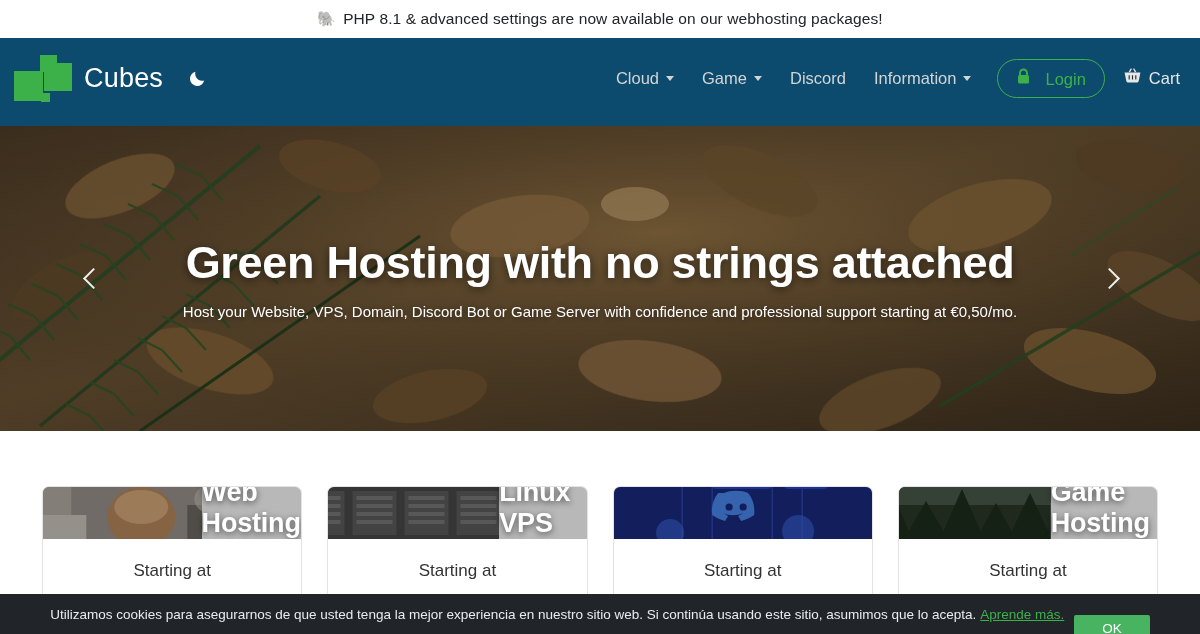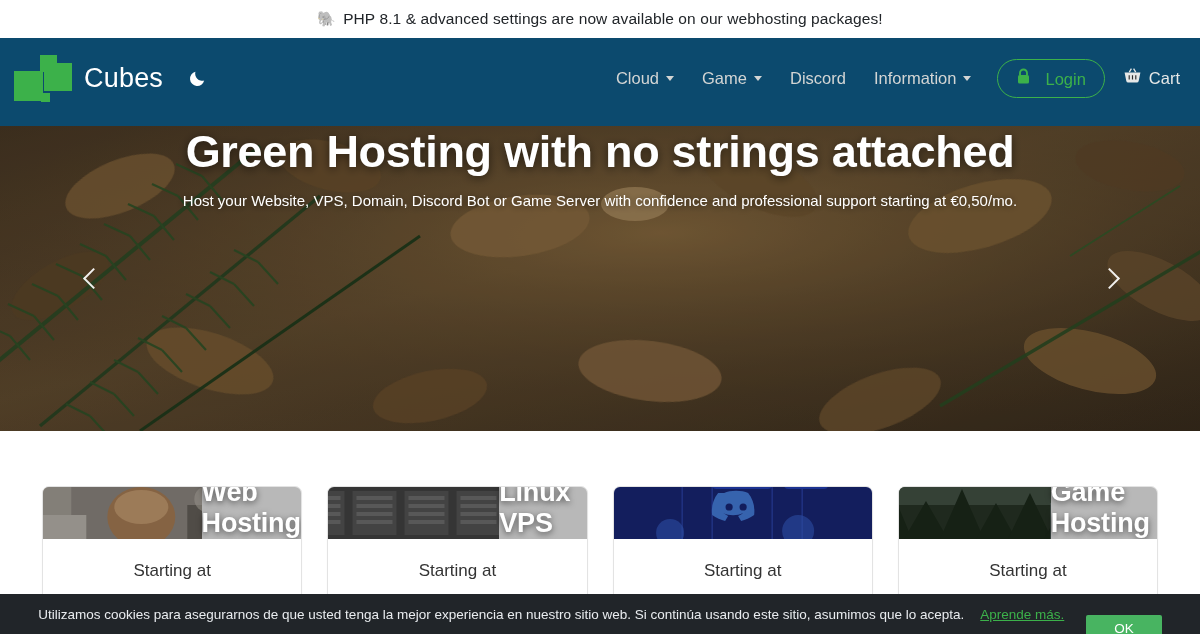--- a/index.html
+++ b/index.html
@@ -78,21 +78,21 @@
     background: #3a2c1d;
   }
   .hero-bg { position: absolute; inset: 0; }
   .hero-overlay {
     position: absolute; inset: 0;
     background: rgba(0,0,0,0.16);
   }
   .hero-content {
     position: absolute; inset: 0;
     display: flex; flex-direction: column;
-    align-items: center; 
+    align-items: center; justify-content: center;
     text-align: center; color: #fff; padding: 0 80px;
   }
   .hero-title {
     font-size: 45px; font-weight: 700; letter-spacing: -.3px;
     text-shadow: 0 2px 10px rgba(0,0,0,.55);
     margin-bottom: 14px;
   }
   .hero-sub {
     font-size: 15px; font-weight: 400;
     text-shadow: 0 1px 7px rgba(0,0,0,.6);
@@ -134,21 +134,21 @@
     text-shadow: 0 2px 6px rgba(0,0,0,.55); letter-spacing: -.2px;
   }
   .card-body { padding: 22px 10px 26px; text-align: center; }
   .card-starting { font-size: 17px; color: #333; }
 
   
   .cookie-bar {
     position: absolute; left: 0; bottom: 0; width: 100%;
     height: 40px; background: #212529;
     display: flex; align-items: center; justify-content: center;
-    gap: 12px; color: #e9ecef; font-size: 13.5px;
+    color: #e9ecef; font-size: 13.5px;
   }
   .cookie-text { white-space: nowrap; }
   .cookie-link {
     color: #3cb14a; text-decoration: underline; cursor: pointer;
     margin-left: 4px;
   }
   .cookie-ok {
     background: #48b461; color: #fff; border: none;
     padding: 6px 28px; font-size: 13.5px; cursor: pointer;
     font-family: "Liberation Sans", sans-serif; border-radius: 2px;

